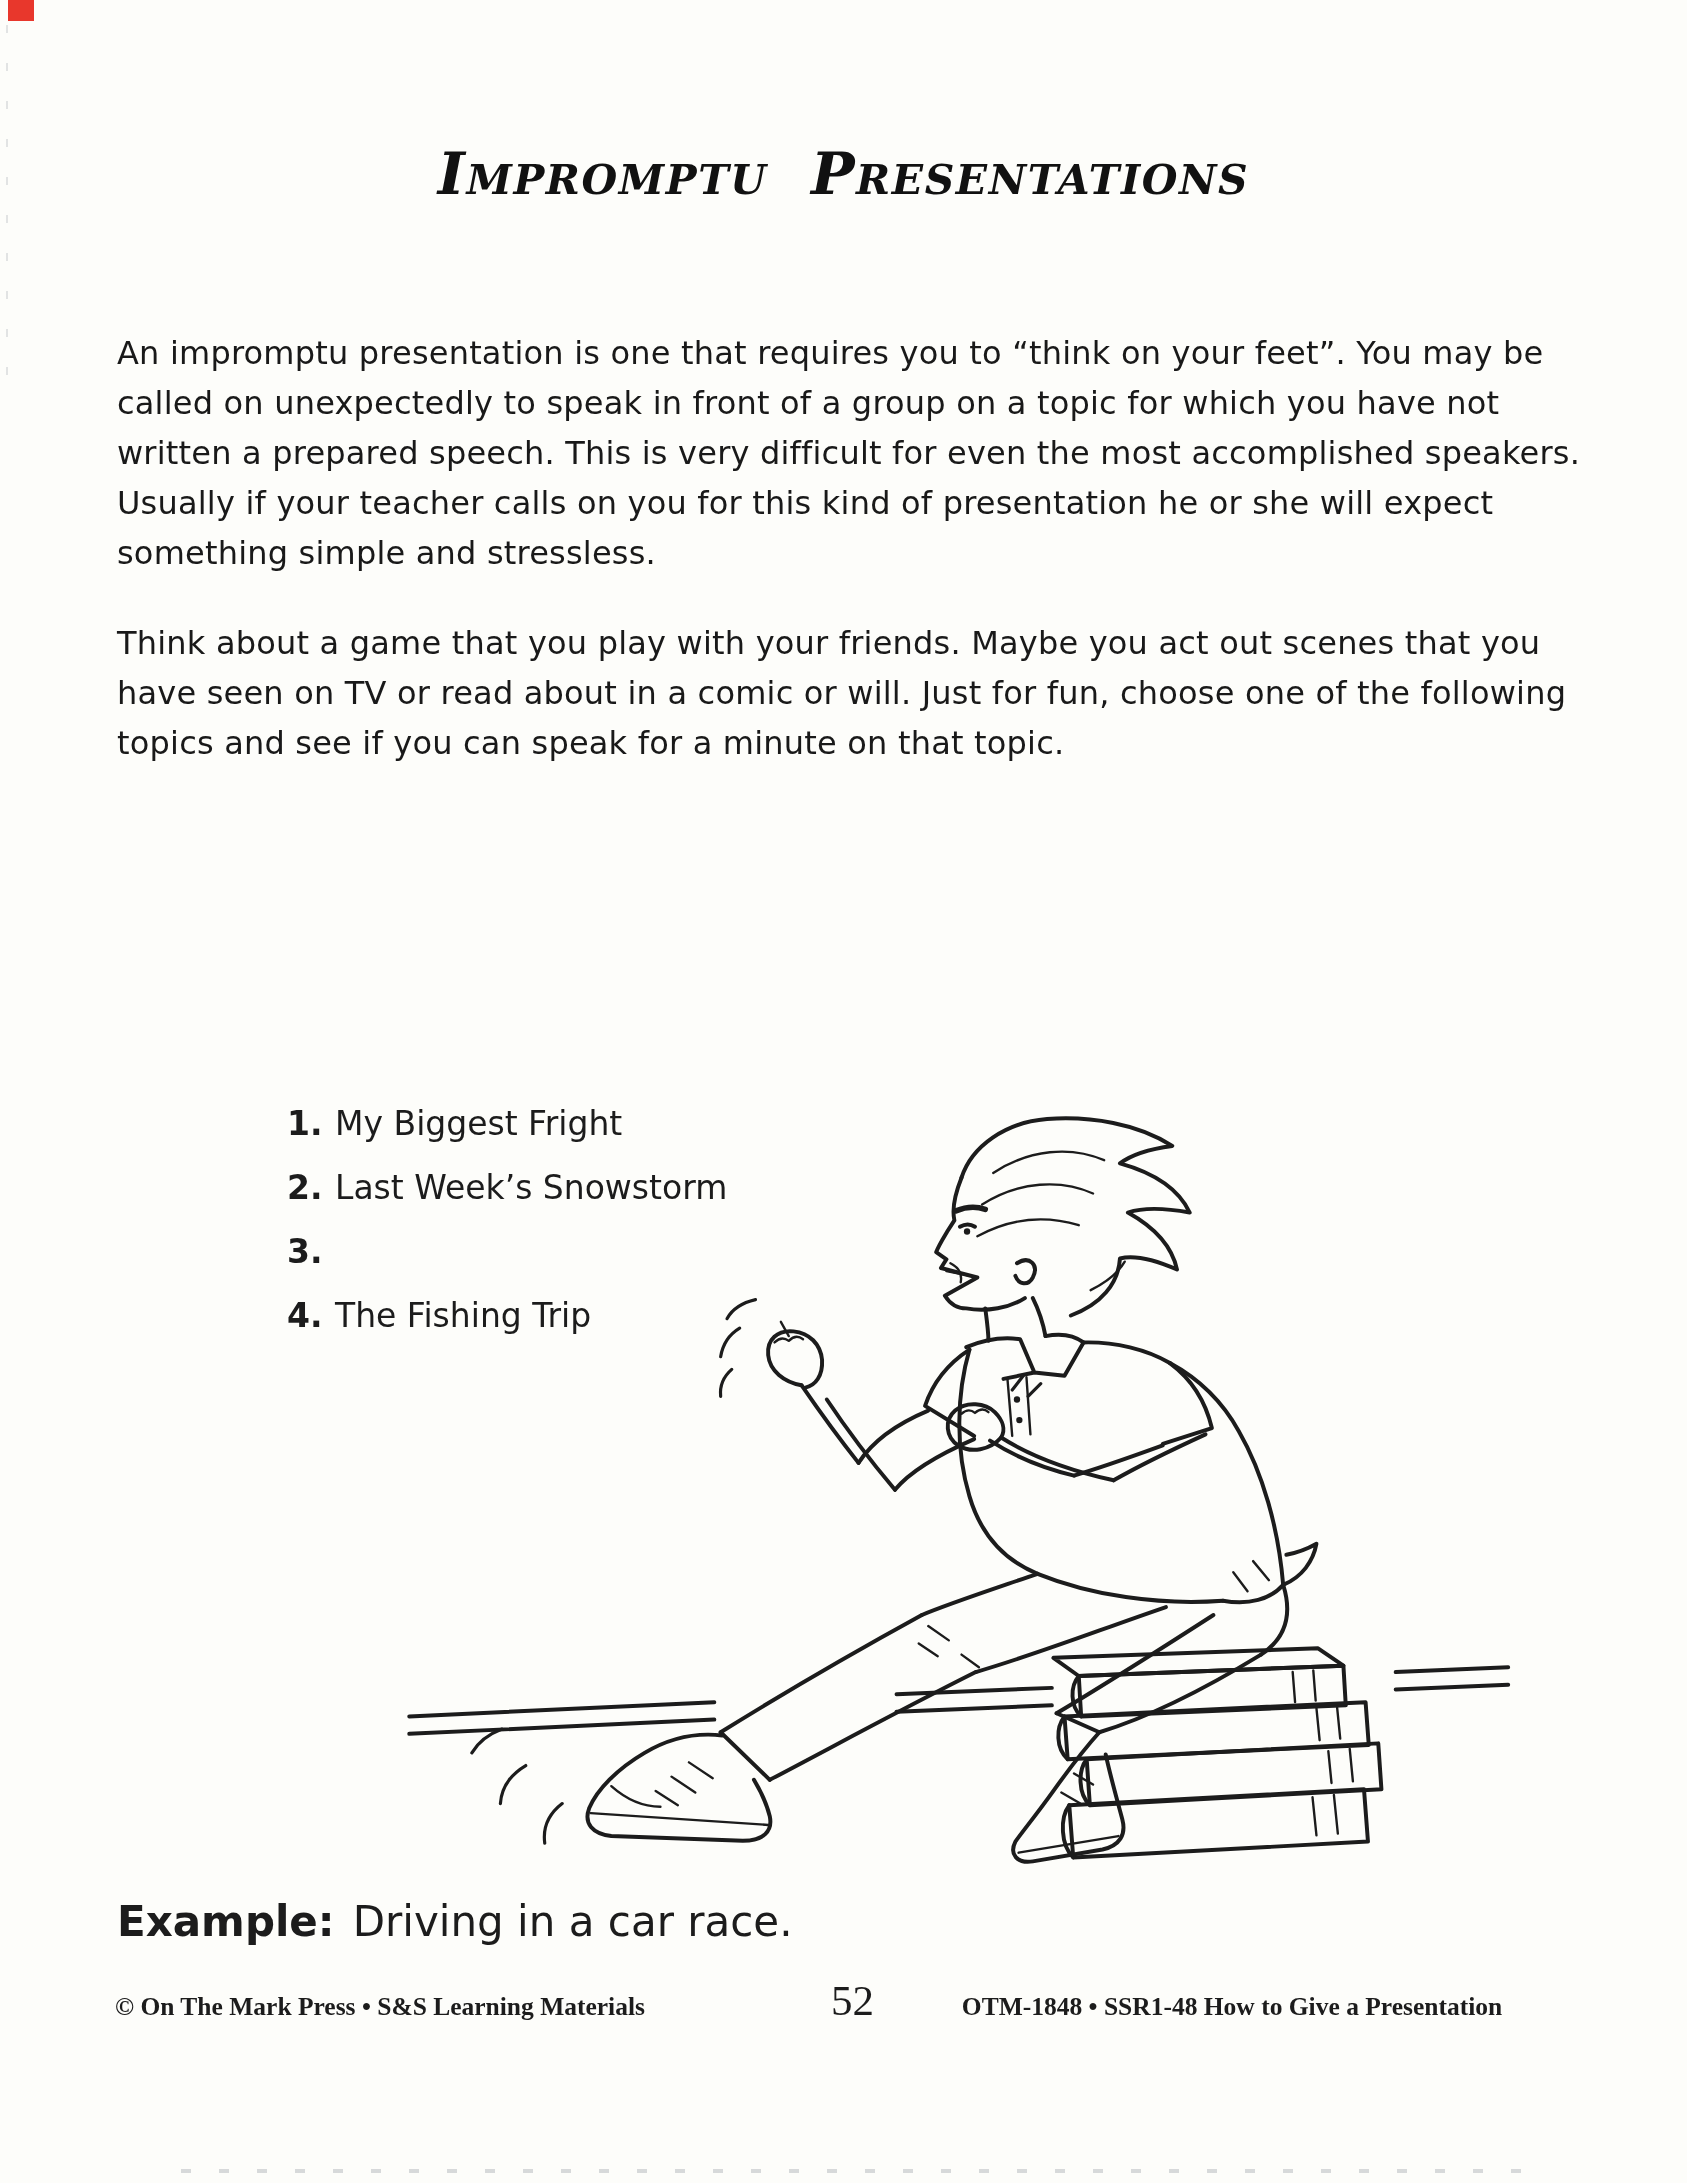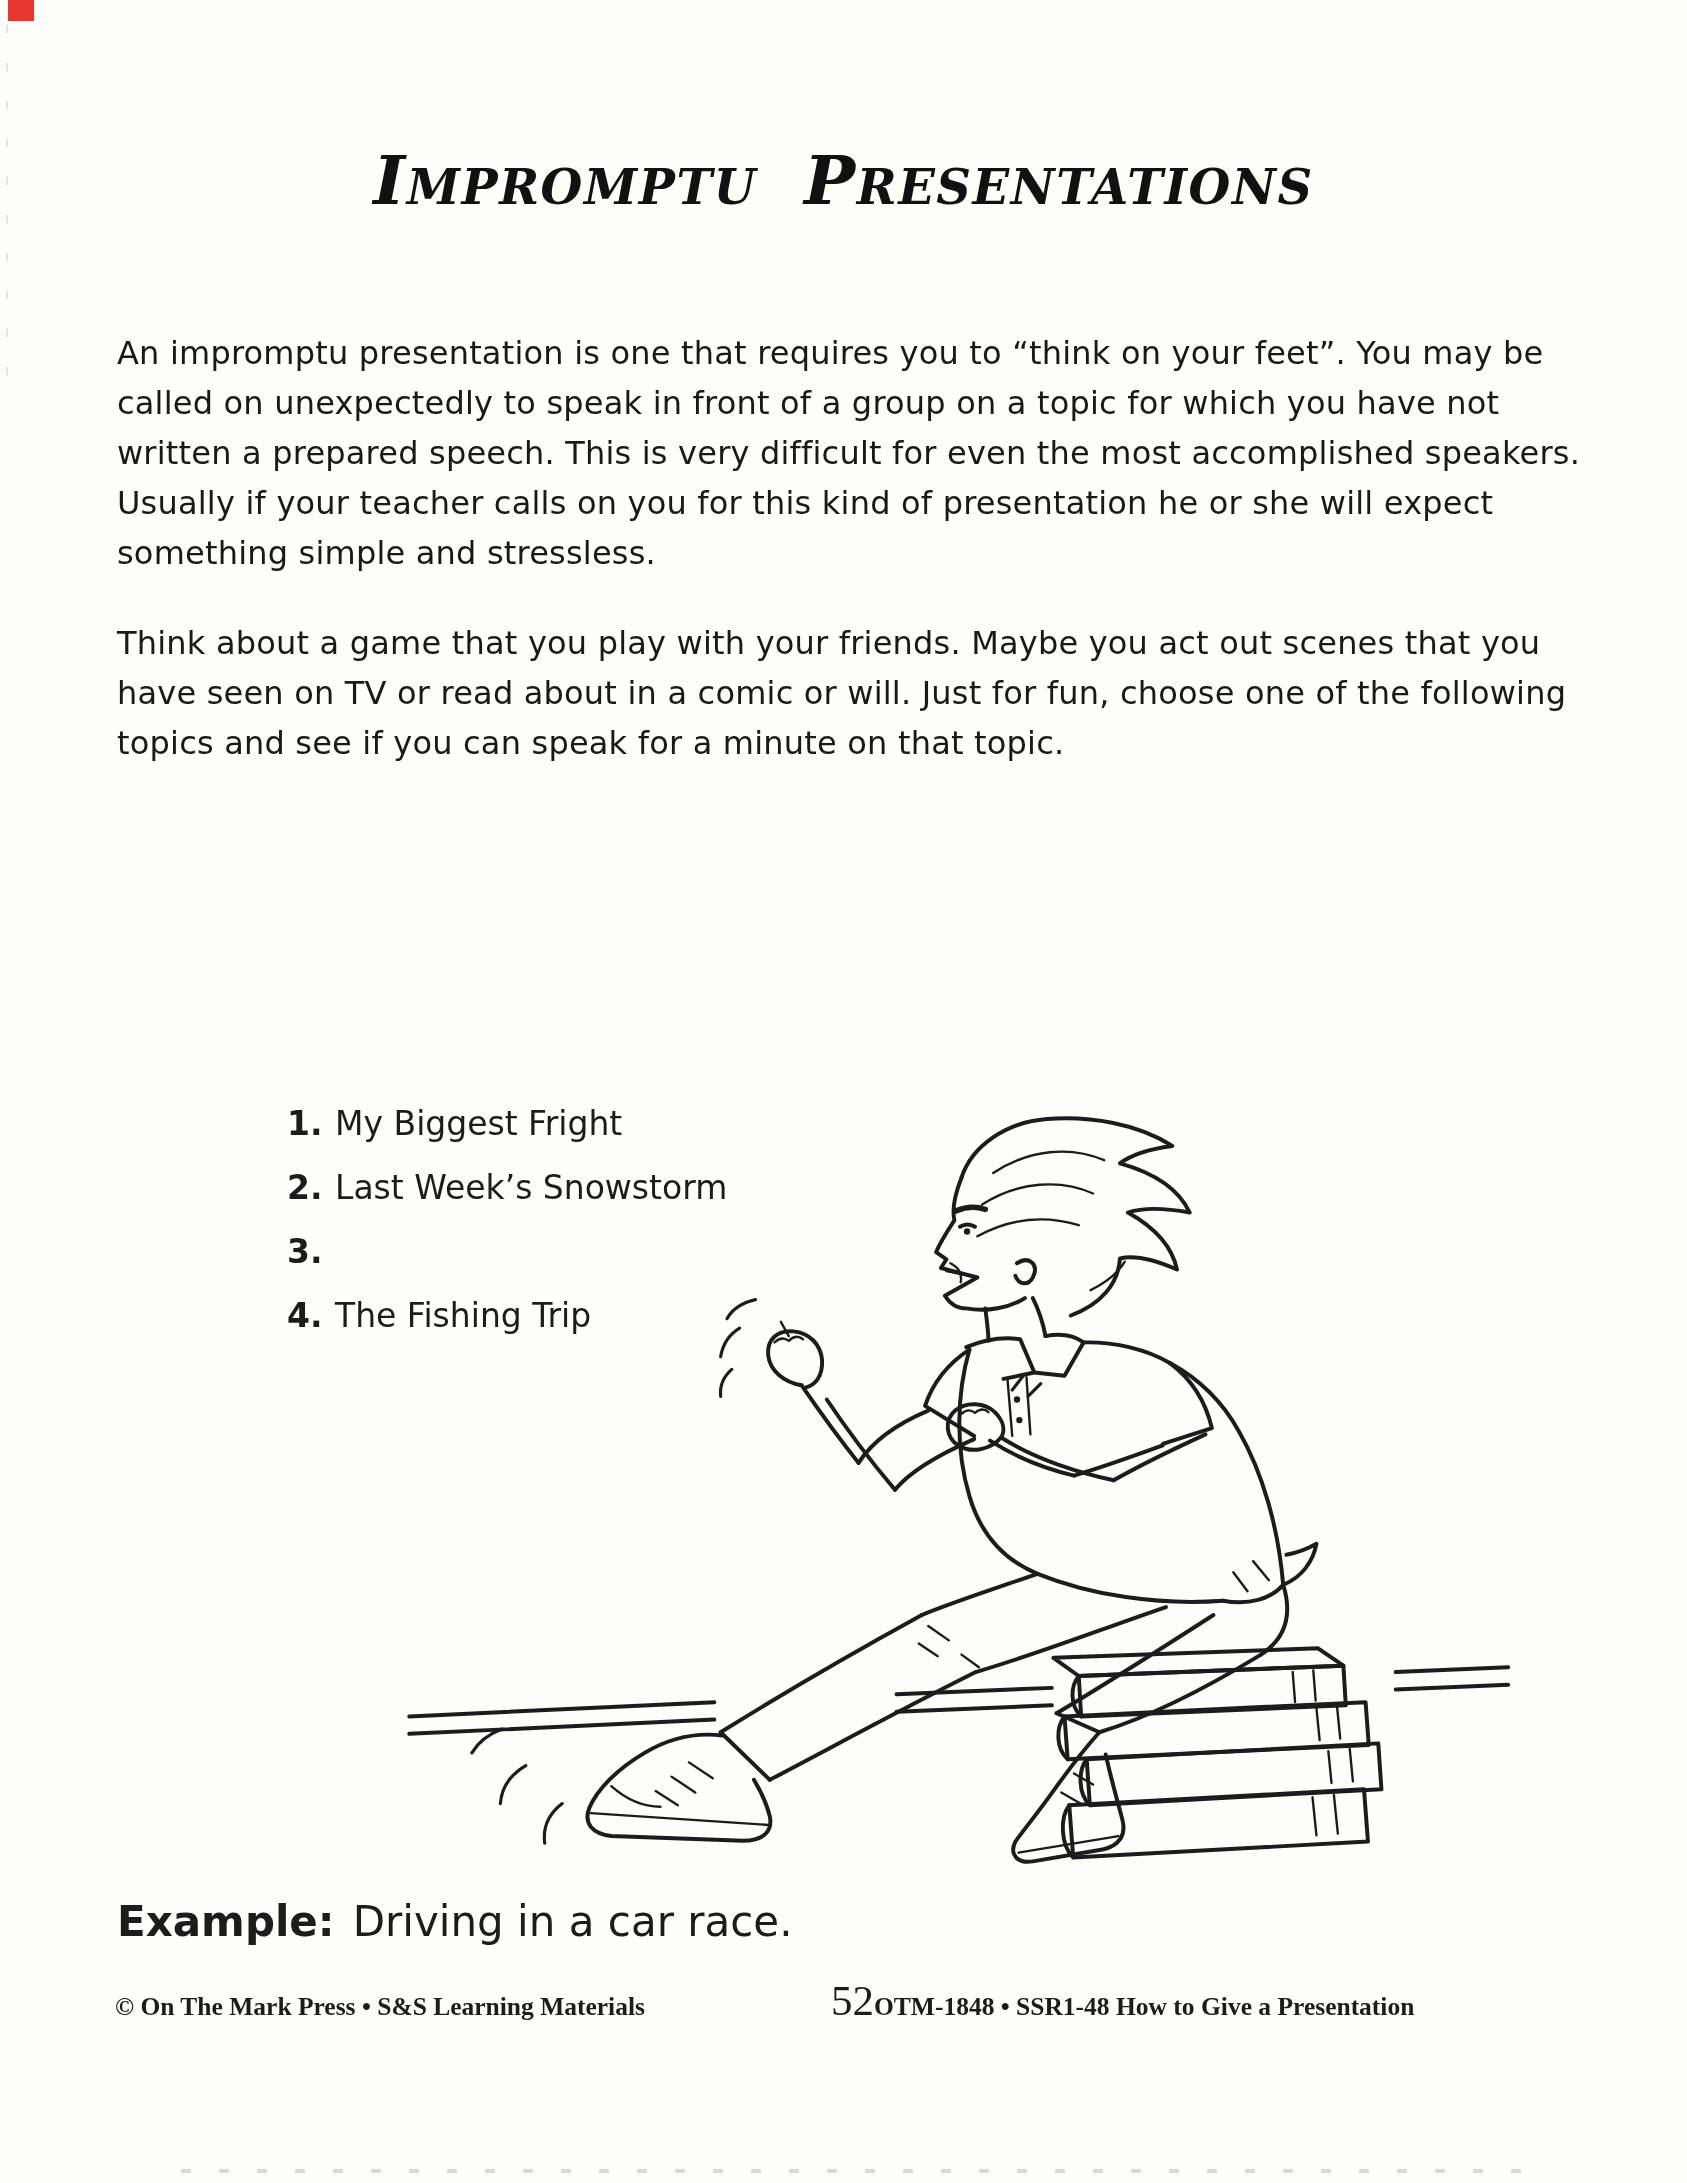--- a/index.html
+++ b/index.html
@@ -25,21 +25,21 @@
     position:absolute; left:181px; bottom:10px; width:1351px; height:4.1px;
     background:repeating-linear-gradient(90deg,#b8bcc0 0 10px,transparent 10px 38px);
     opacity:.55;
   }
   .title {
     position:absolute; top:138px; left:0; right:0;
     margin:0; text-align:center;
     font-family:"DejaVu Serif","Liberation Serif",serif;
     font-weight:bold; font-style:italic;
     font-variant:small-caps;
-    font-size:68px; line-height:1.25;
+    font-size:58px; line-height:1.25;
     letter-spacing:1.6px; word-spacing:21.4px;
     color:#111;
   }
   .body-copy {
     position:absolute; left:117px; right:92px; top:328px;
   }
   .body-copy p {
     margin:0 0 40px 0;
     font-size:32px; line-height:50px; letter-spacing:0.2px;
     color:#191919;
@@ -64,21 +64,21 @@
     text-align:right;
   }
   .example-row .ex-label { font-weight:bold; margin-right:18px; }
   .footer {
     position:absolute; left:115px; right:97px; top:1976px;
     display:flex; align-items:baseline;
     font-family:"Liberation Serif","DejaVu Serif",serif;
   }
   .footer .f-left  { flex:1; text-align:left;  font-weight:bold; font-size:25.5px; }
   .footer .f-page  { flex:0 0 auto; font-size:43px; }
-  .footer .f-right { flex:1; text-align:left; font-weight:bold; font-size:25.5px; }
+  .footer .f-right { flex:1; text-align:center; font-weight:bold; font-size:25.5px; }
 </style>
 </head>
 <body>
 
 <div class="page">
 
   <div class="red-mark"></div>
   <div class="edge-noise"></div>
 
   <h1 class="title">Impromptu Presentations</h1>

